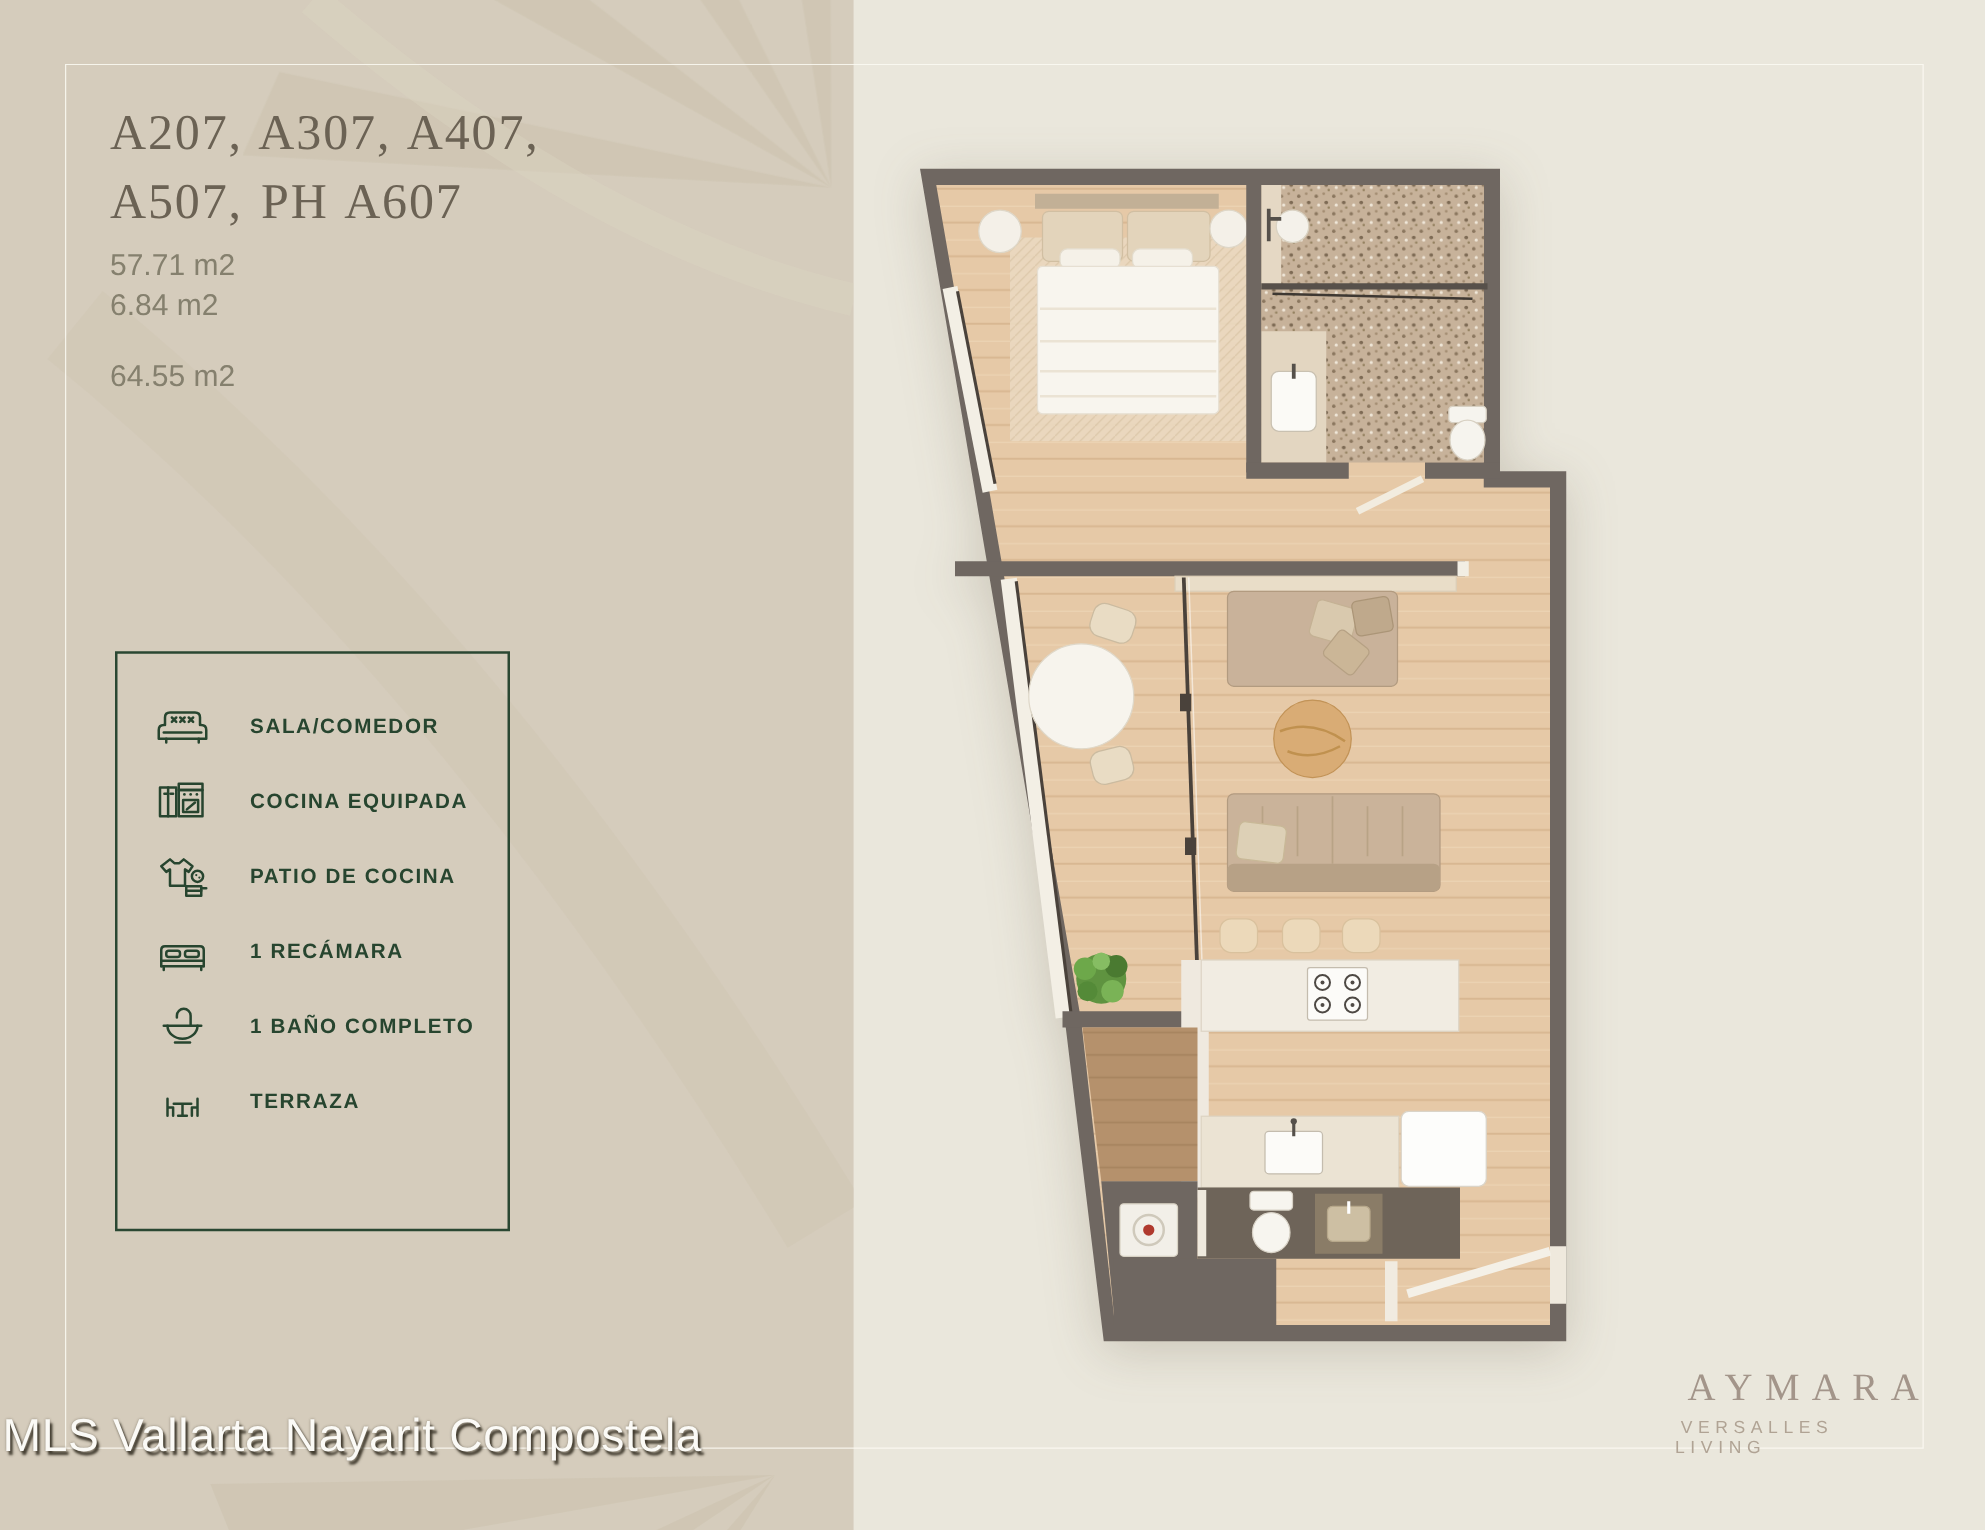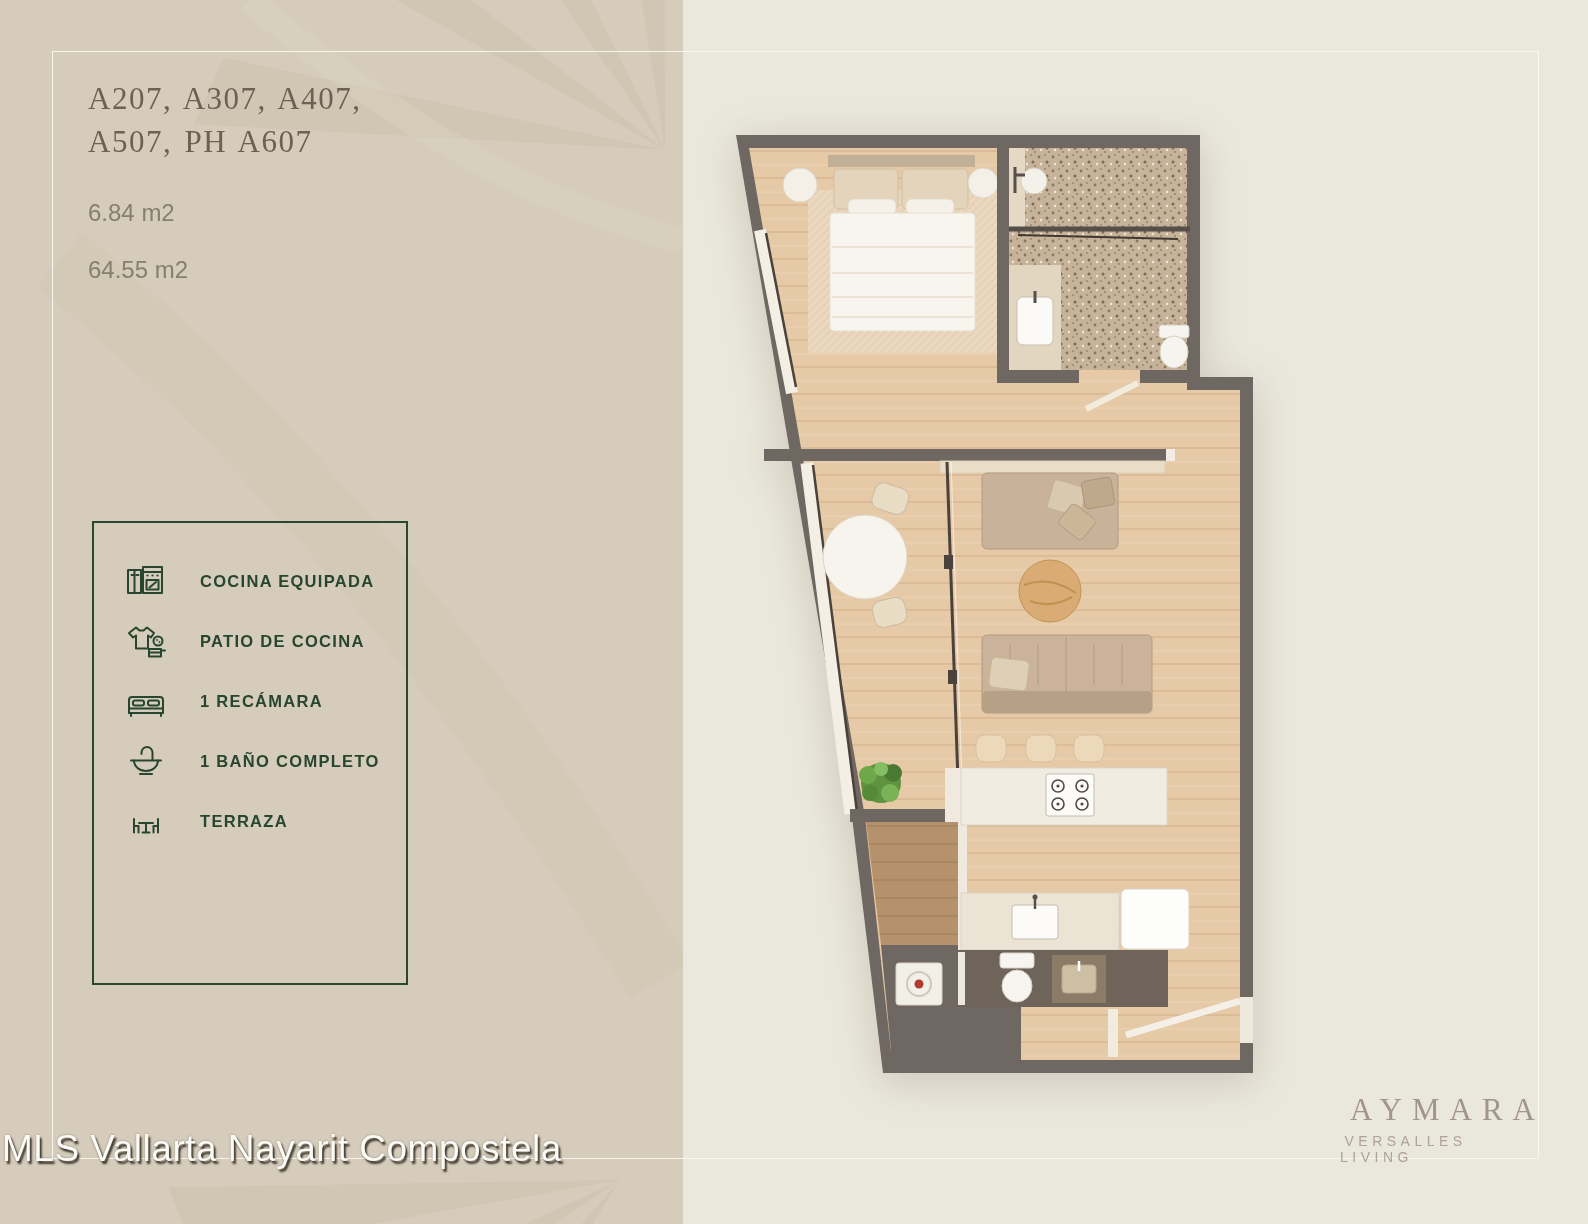--- a/index.html
+++ b/index.html
@@ -17,21 +17,21 @@
     background:#eae7dc;
   }
   .palm{position:absolute;left:0;top:0;pointer-events:none;}
   .frame-line{
     position:absolute;left:52px;top:51px;width:1485px;height:1106px;
     border:1px solid rgba(252,250,243,0.85);pointer-events:none;z-index:5;
   }
   .unit-title{
     position:absolute;left:88px;top:78px;width:520px;
     font-family:"Liberation Serif", serif;
-    font-size:31px;line-height:1.38;color:#6b6254;letter-spacing:1.5px;word-spacing:3px;
+    font-size:40px;line-height:1.38;color:#6b6254;letter-spacing:1.5px;word-spacing:3px;
   }
   .areas{position:absolute;left:88px;top:196px;width:400px;}
   .area-label{
     font-weight:bold;font-style:italic;font-size:27px;color:#17382a;letter-spacing:.3px;
     margin-top:2px;
   }
   .area-value{font-size:24px;color:#85806e;margin:3px 0 4px 0;}
   .area-gap{height:22px;}
   .legend-box{
     position:absolute;left:92px;top:521px;width:316px;height:464px;
@@ -85,27 +85,40 @@
     <path d="M60 260 Q380 520 660 980" stroke="#ccc2ad" stroke-width="70" fill="none" opacity="0.28"></path>
     <path d="M250 0 Q470 190 683 240" stroke="#ded6c4" stroke-width="26" fill="none" opacity="0.35"></path>
   </svg>
 
   <div class="unit-title">
     <div>A207, A307, A407,</div>
     <div>A507, PH A607</div>
   </div>
 
   <div class="areas">
+    <div class="area-value">57.71 m2</div>
     <div class="area-value">6.84 m2</div>
     <div class="area-gap"></div>
     <div class="area-value">64.55 m2</div>
   </div>
 
   <div class="legend-box">
 
+    <div class="legend-row">
+      <span class="legend-icon">
+        <svg width="44" height="44" viewBox="0 0 44 44" stroke="#27452f" stroke-width="2" fill="none" stroke-linecap="round" stroke-linejoin="round">
+          <path d="M8 21 v-6 q0-4 4-4 h20 q4 0 4 4 v6"></path>
+          <path d="M7 21 q-4 0 -4 4 v7 h38 v-7 q0-4 -4-4"></path>
+          <path d="M7 27 h30"></path>
+          <path d="M13.5 15 l3.5 3.5 M17 15 l-3.5 3.5 M20.2 15 l3.5 3.5 M23.7 15 l-3.5 3.5 M27 15 l3.5 3.5 M30.5 15 l-3.5 3.5"></path>
+          <path d="M9 32 v3 M35 32 v3"></path>
+        </svg>
+      </span>
+      <span class="legend-label">SALA/COMEDOR</span>
+    </div>
 
     <div class="legend-row">
       <span class="legend-icon">
         <svg width="44" height="44" viewBox="0 0 44 44" stroke="#27452f" stroke-width="2" fill="none" stroke-linecap="round" stroke-linejoin="round">
           <rect x="4" y="11" width="13" height="23"></rect>
           <path d="M10.5 11 v23 M7.5 16 h2 M12.5 16 h2"></path>
           <rect x="19" y="8" width="19" height="5"></rect>
           <rect x="19" y="13" width="19" height="21"></rect>
           <circle cx="23.5" cy="16.5" r="1.1" fill="#27452f" stroke="none"></circle>
           <circle cx="28.5" cy="16.5" r="1.1" fill="#27452f" stroke="none"></circle>

